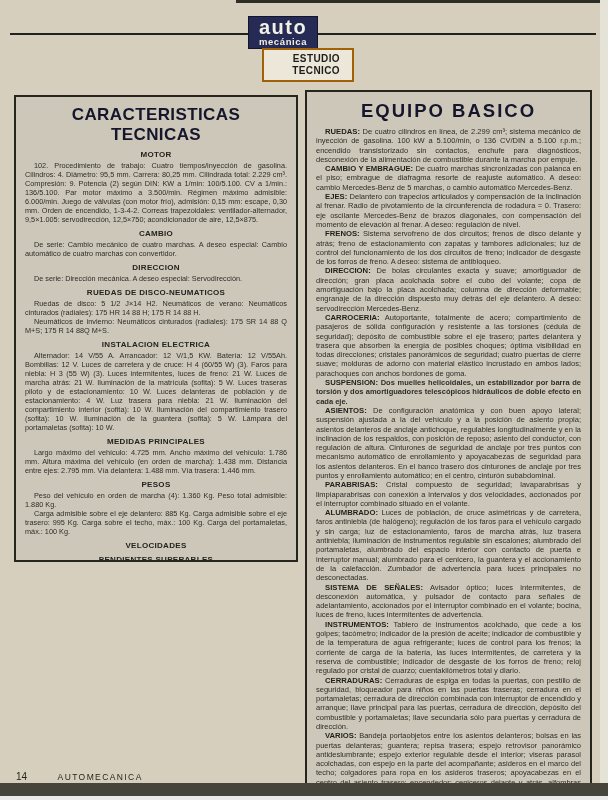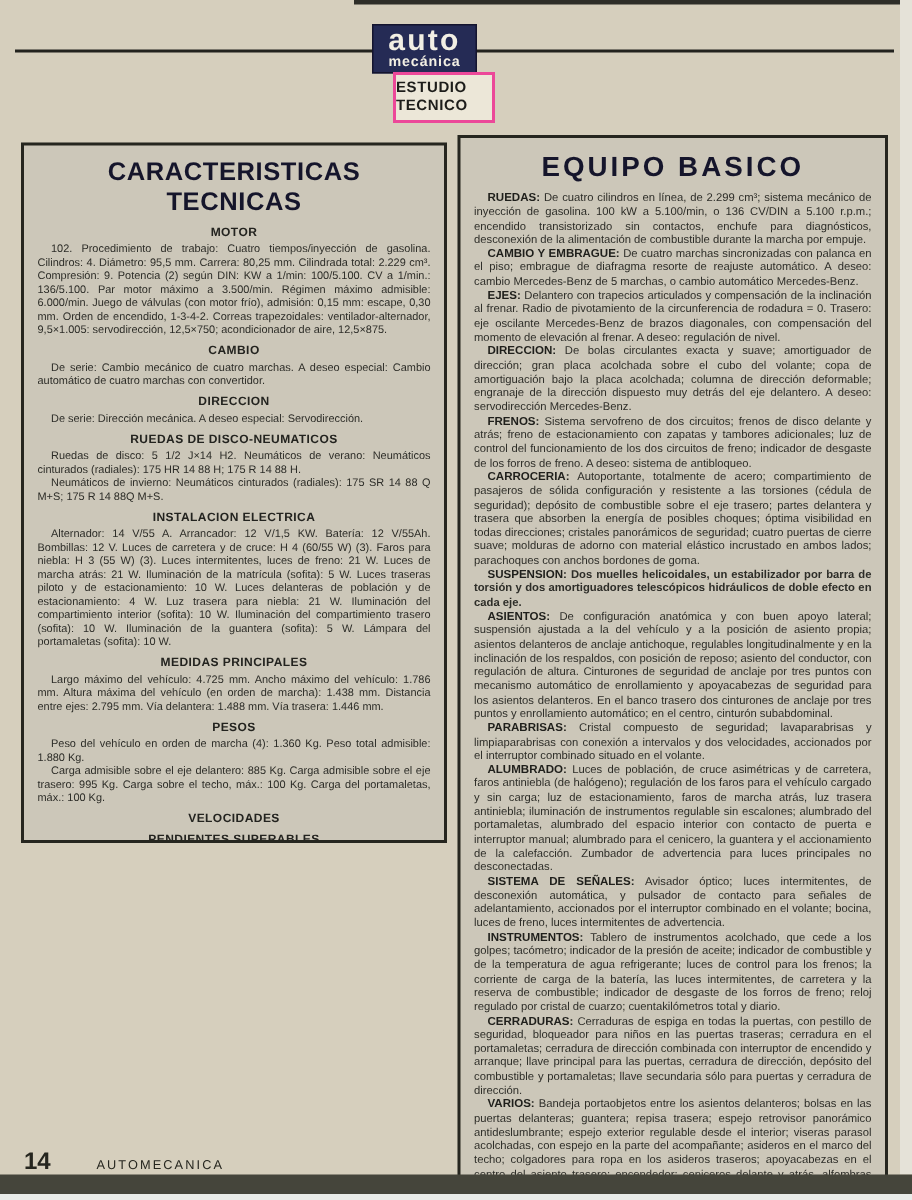--- a/index.html
+++ b/index.html
@@ -16,21 +16,21 @@
 
   .logo {
     position:absolute; left:248px; top:16px; width:68px; z-index:2;
     background:#252b55; text-align:center; padding:2px 0 1px;
     border:1px solid #14142e;
   }
   .logo-auto { display:block; color:#f2efe4; font-weight:bold; font-size:20px; line-height:17px; letter-spacing:1.5px; }
   .logo-mec  { display:block; color:#f2efe4; font-weight:bold; font-size:9.5px; line-height:11px; letter-spacing:0.6px; }
   .badge {
     position:absolute; left:262px; top:48px; width:64px; z-index:2;
-    background:#ece7d8; border:2px solid #ec4899; text-align:left; padding:3px 0;
+    background:#ece7d8; border:2px solid #a16207; text-align:right; padding:3px 12px;
   }
   .badge span { display:block; font-weight:bold; font-size:10px; line-height:12px; color:#1d1d1a; letter-spacing:0.4px; }
 
   .columns { position:absolute; top:90px; left:14px; width:578px; display:flex; gap:7px; align-items:flex-start; }
   .box {
     background:#ccc7b9; border:2px solid #26261f; box-sizing:border-box;
     padding:5px 9px; overflow:hidden;
   }
   .box.left  { width:284px; height:467px; margin-top:5px; }
   .box.right { width:287px; height:768px; }
@@ -42,21 +42,21 @@
   .sec-h { font-size:8px; font-weight:bold; color:#23231f; margin:5px 0 2px; letter-spacing:0.3px;text-align:center; }
   .sec-p { font-size:7.3px; line-height:9px; text-align:justify; margin:0; text-indent:9px; color:#2d2d28; }
   .foot-p { font-size:6.2px; line-height:7.6px; text-align:justify; margin:4px 0 0; text-indent:7px; color:#34342e; }
   .sec-h:empty, .sec-p:empty, .foot-p:empty { display:none; }
 
   .rsec { font-size:7.5px; line-height:9.3px; text-align:justify; margin:0; text-indent:9px; color:#2d2d28; }
   .rsec .rh { font-size:7.7px; color:#1f1f1b; }
   .rsec.bold { font-weight:bold; }
 
   .footer { position:absolute; left:16px; top:766px; color:#26261f; }
-  .pageno { font-size:16px; font-weight:bold; }
+  .pageno { font-size:10px; font-weight:normal; }
   .mag { font-size:8.5px; letter-spacing:1.4px; margin-left:26px; }
 
   .bottom-band  { position:absolute; left:0; top:783px; width:608px; height:13px; background:#45453b; }
   .bottom-light { position:absolute; left:0; top:796px; width:608px; height:4px; background:#e9ece9; }
 </style>
 </head>
 <body>
 
 <div class="scan">
 
@@ -144,27 +144,27 @@
             <b class="rh">CAMBIO Y EMBRAGUE:</b>
             <span>De cuatro marchas sincronizadas con palanca en el piso; embrague de diafragma resorte de reajuste automático. A deseo: cambio Mercedes-Benz de 5 marchas, o cambio automático Mercedes-Benz.</span>
           </p>
 
           <p class="rsec">
             <b class="rh">EJES:</b>
             <span>Delantero con trapecios articulados y compensación de la inclinación al frenar. Radio de pivotamiento de la circunferencia de rodadura = 0. Trasero: eje oscilante Mercedes-Benz de brazos diagonales, con compensación del momento de elevación al frenar. A deseo: regulación de nivel.</span>
           </p>
 
           <p class="rsec">
+            <b class="rh">FRENOS:</b>
+            <span>Sistema servofreno de dos circuitos; frenos de disco delante y atrás; freno de estacionamiento con zapatas y tambores adicionales; luz de control del funcionamiento de los dos circuitos de freno; indicador de desgaste de los forros de freno. A deseo: sistema de antibloqueo.</span>
+          </p>
+
+          <p class="rsec">
             <b class="rh">DIRECCION:</b>
             <span>De bolas circulantes exacta y suave; amortiguador de dirección; gran placa acolchada sobre el cubo del volante; copa de amortiguación bajo la placa acolchada; columna de dirección deformable; engranaje de la dirección dispuesto muy detrás del eje delantero. A deseo: servodirección Mercedes-Benz.</span>
-          </p>
-
-          <p class="rsec">
-            <b class="rh">FRENOS:</b>
-            <span>Sistema servofreno de dos circuitos; frenos de disco delante y atrás; freno de estacionamiento con zapatas y tambores adicionales; luz de control del funcionamiento de los dos circuitos de freno; indicador de desgaste de los forros de freno. A deseo: sistema de antibloqueo.</span>
           </p>
 
           <p class="rsec">
             <b class="rh">CARROCERIA:</b>
             <span>Autoportante, totalmente de acero; compartimiento de pasajeros de sólida configuración y resistente a las torsiones (cédula de seguridad); depósito de combustible sobre el eje trasero; partes delantera y trasera que absorben la energía de posibles choques; óptima visibilidad en todas direcciones; cristales panorámicos de seguridad; cuatro puertas de cierre suave; molduras de adorno con material elástico incrustado en ambos lados; parachoques con anchos bordones de goma.</span>
           </p>
 
           <p class="rsec bold">
             <b class="rh">SUSPENSION:</b>
             <span>Dos muelles helicoidales, un estabilizador por barra de torsión y dos amortiguadores telescópicos hidráulicos de doble efecto en cada eje.</span>

